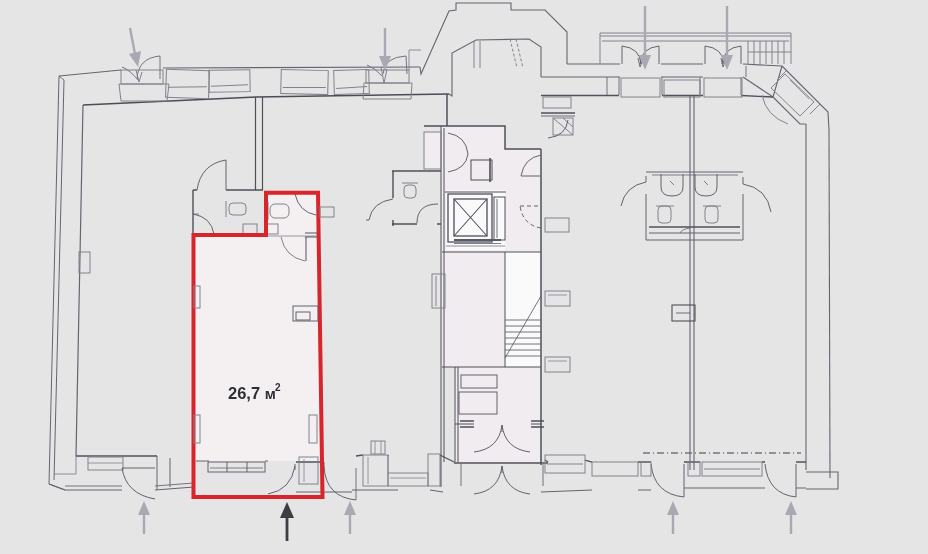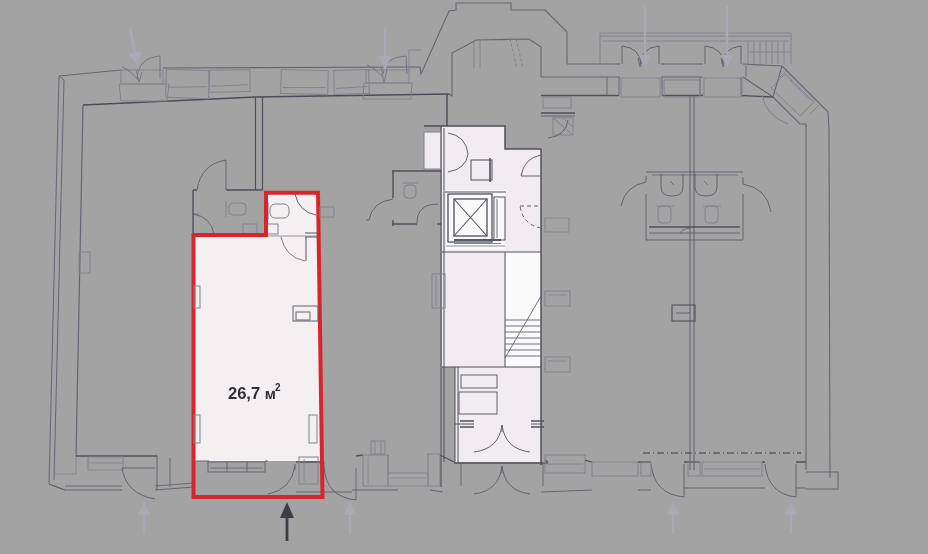--- a/index.html
+++ b/index.html
@@ -1,16 +1,16 @@
 <!DOCTYPE html>
 <html><head>
 <meta charset="utf-8">
 <style>
   html,body{margin:0;padding:0;background:#ffffff;}
-  .wrap{width:928px;height:554px;position:relative;overflow:hidden;background:#a3a3a3;}
+  .wrap{width:928px;height:554px;position:relative;overflow:hidden;background:#e5e5e5;}
   svg{display:block;}
   text{font-family:"Liberation Sans", sans-serif;}
 </style>
 </head>
 <body>
 <div class="wrap">
 <svg width="928" height="554" viewBox="0 0 928 554" fill="none" stroke-linecap="butt">
 
 <g>
 <path d="M442,126 L505,126 L505,149 L541,149 L541,462 L455,462 L455,367 L442,367 Z" fill="#f1ecef" stroke="none"></path>

